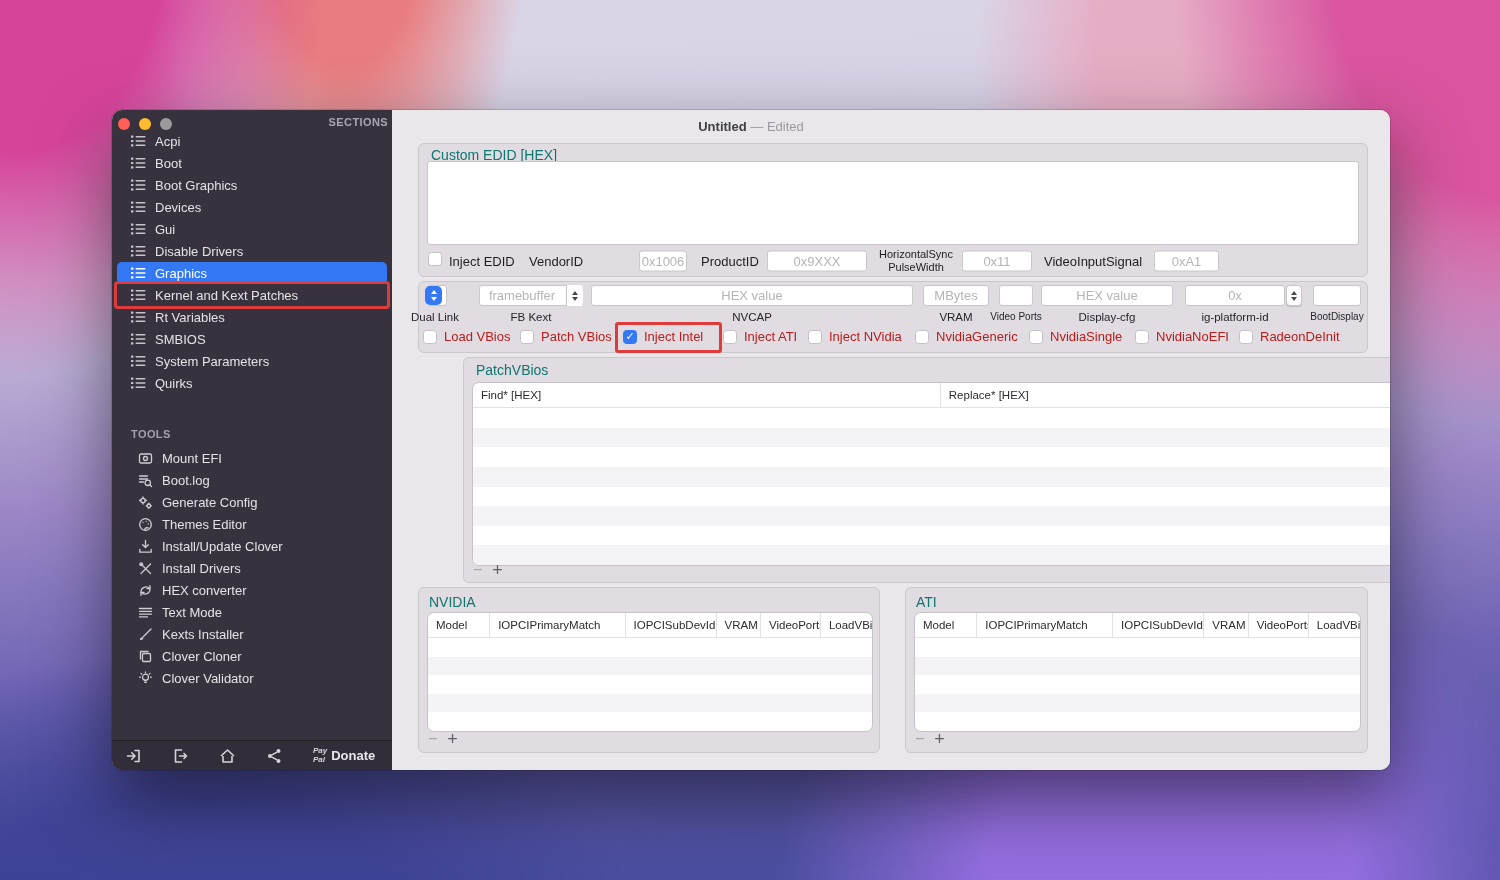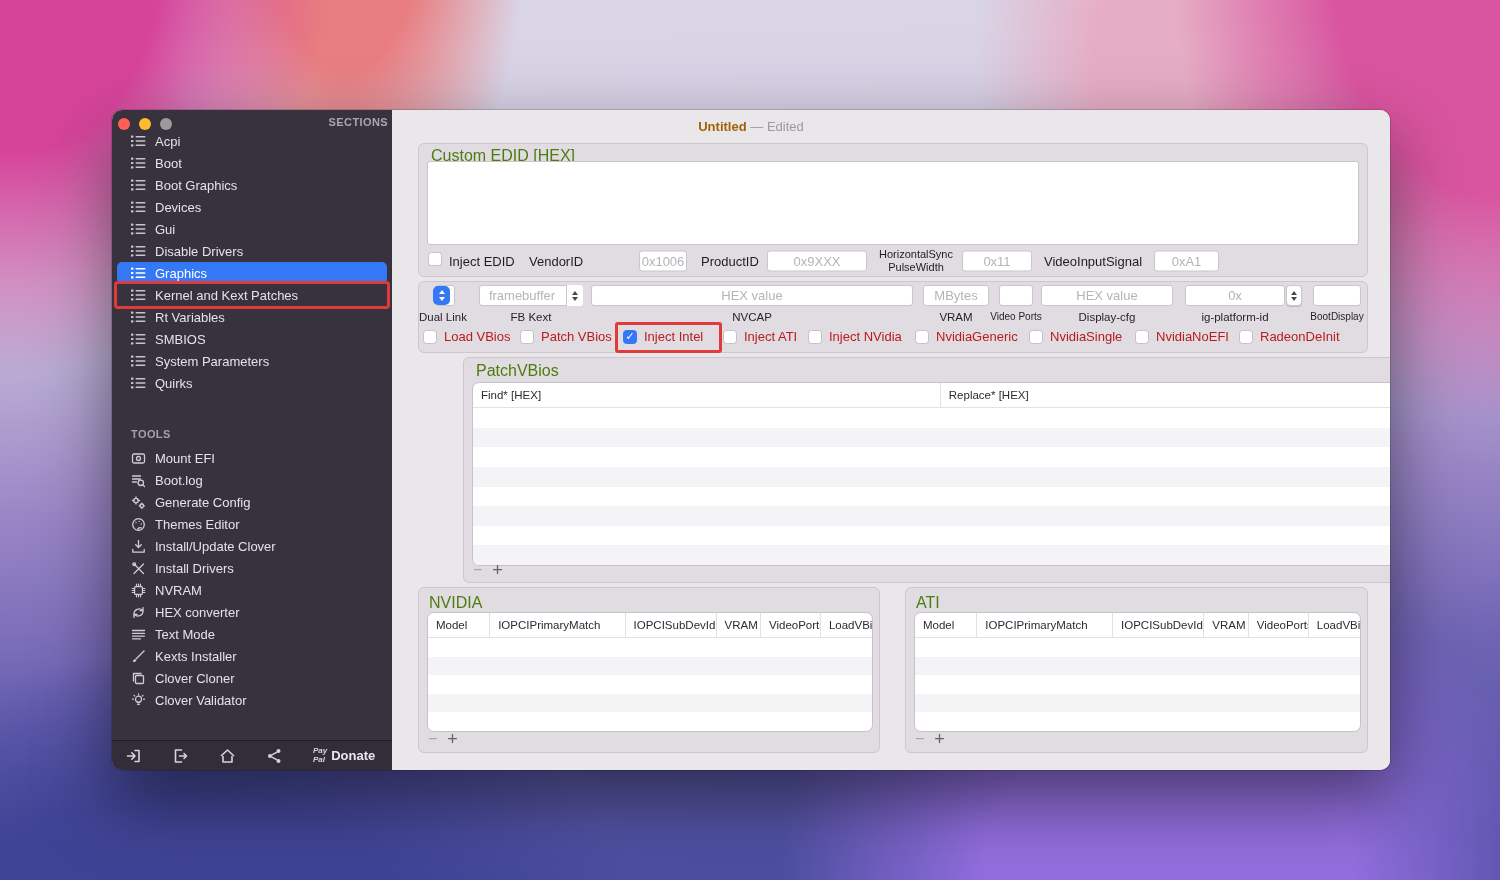--- a/index.html
+++ b/index.html
@@ -18,53 +18,53 @@
       linear-gradient(178deg, #d9d5e6 6%, #cdc4dd 30%, #9b87c6 55%, #6f64b4 74%, #4c4fa0 95%);
   }
 
   
   .window { position:absolute; left:112px; top:110px; width:1278px; height:660px;
     border-radius:10px; overflow:hidden; display:flex;
     background:#eae7eb; box-shadow:0 30px 70px rgba(0,0,0,.5), 0 0 0 1px rgba(0,0,0,.15); }
 
   .win-title { position:absolute; left:0; right:0; top:9px; text-align:center;
     font-size:13px; color:#9b989f; z-index:5; pointer-events:none; }
-  .win-title b { color:#a16207; font-weight:bold; }
+  .win-title b { color:#404040; font-weight:bold; }
 
   
   .sidebar { width:280px; flex:0 0 280px; background:#38323e; position:relative;
     display:flex; flex-direction:column; color:#e4e2e7; }
   .traffic { position:absolute; left:6px; top:8px; display:flex; gap:9px; }
   .light { width:12px; height:12px; border-radius:50%; }
   .sections-header { position:absolute; top:6px; right:4px; font-size:11px; font-weight:bold;
     color:#aaa6b0; letter-spacing:.4px; }
   .nav { position:absolute; top:20px; left:0; right:0; }
   .nav-item { height:22px; display:flex; align-items:center; padding-left:19px;
     font-size:13px; white-space:nowrap; }
   .nav-item .nav-ico { width:16px; margin-right:8px; color:#c7c4cc; display:flex; align-items:center; }
   .nav-item.selected { background:#3478f6; border-radius:5px; margin:0 5px; padding-left:14px; color:#fff; }
   .nav-item.selected .nav-ico { color:#fff; }
   .tools-header { position:absolute; top:318px; left:19px; font-size:11px; font-weight:bold;
     color:#a5a1ab; letter-spacing:.4px; }
   .tools { position:absolute; top:337px; left:0; right:0; }
-  .tool-item { height:22px; display:flex; align-items:center; padding-left:19px; font-size:13px; white-space:nowrap; }
+  .tool-item { height:22px; display:flex; align-items:center; padding-left:26px; font-size:13px; white-space:nowrap; }
   .tool-item .tool-ico { width:16px; margin-right:8px; color:#cfccd3; display:flex; align-items:center; }
   .sidebar-footer { position:absolute; left:0; right:0; bottom:0; height:30px; background:#322d38;
     border-top:1px solid rgba(0,0,0,.35); display:flex; align-items:center; padding-left:13px; gap:30px; }
   .foot-ico { color:#d6d3d9; display:flex; align-items:center; }
   .paypal-group { display:flex; align-items:center; gap:4px; }
   .pp-logo { font-size:8px; font-style:italic; font-weight:bold; line-height:1.05; color:#d8d6da; }
   .donate { font-size:13px; font-weight:bold; color:#e9e7ec; }
   .red-box-sidebar { position:absolute; left:2px; top:171px; width:276px; height:28px;
     border:3px solid #e03b3b; border-radius:4px; z-index:4; pointer-events:none; }
 
   
   .main { position:relative; flex:1; background:#eae7eb; }
   .panel { position:absolute; background:#e0dce2; border:1px solid #cbc7cd; border-radius:6px; }
-  .panel-label { position:absolute; font-size:16px; color:#4d7c0f; white-space:nowrap; }
+  .panel-label { position:absolute; font-size:14px; color:#0f766e; white-space:nowrap; }
 
   
   .fld { background:#fff; border:1px solid #c9c6cb; border-radius:3px; height:21px;
     font-size:13px; color:#222; text-align:center; width:100%; outline:none;
     font-family:"Liberation Sans","DejaVu Sans",sans-serif; }
   .fld::placeholder { color:#b6b3b9; opacity:1; }
   textarea.bigbox { position:absolute; left:8px; top:17px; width:932px; height:84px;
     background:#fff; border:1px solid #c9c6cb; border-radius:3px; resize:none; outline:none;
     font-family:"Liberation Mono","DejaVu Sans Mono",monospace; font-size:12px; padding:4px; }
 
@@ -369,29 +369,20 @@
             <svg width="15" height="15" viewBox="0 0 15 15" fill="none" stroke="currentColor" stroke-width="1.3" stroke-linecap="round">
               <path d="M3 12.5L12.5 3"></path>
               <path d="M3 3l9.5 9.5"></path>
               <circle cx="3.2" cy="3.2" r="1.4"></circle>
             </svg>
           </span>
         <span>Install Drivers</span>
       </div>
       <div class="tool-item">
         <span class="tool-ico">
-            <svg width="15" height="15" viewBox="0 0 15 15" fill="none" stroke="currentColor" stroke-width="1.2" stroke-linecap="round">
-              <rect x="3.6" y="3.6" width="7.8" height="7.8" rx="1"></rect>
-              <path d="M5.5 1.2v1.6M7.5 1.2v1.6M9.5 1.2v1.6M5.5 12.2v1.6M7.5 12.2v1.6M9.5 12.2v1.6M1.2 5.5h1.6M1.2 7.5h1.6M1.2 9.5h1.6M12.2 5.5h1.6M12.2 7.5h1.6M12.2 9.5h1.6"></path>
-            </svg>
-          </span>
-        <span>NVRAM</span>
-      </div>
-      <div class="tool-item">
-        <span class="tool-ico">
             <svg width="15" height="15" viewBox="0 0 15 15" fill="none" stroke="currentColor" stroke-width="1.3" stroke-linecap="round" stroke-linejoin="round">
               <path d="M3 9a5 5 0 0 1 8.7-3.4"></path>
               <path d="M12 2.6v3h-3"></path>
               <path d="M12 6a5 5 0 0 1-8.7 3.4"></path>
               <path d="M3 12.4v-3h3"></path>
             </svg>
           </span>
         <span>HEX converter</span>
       </div>
       <div class="tool-item">
@@ -486,21 +477,21 @@
           <div>PulseWidth</div>
         </span>
         <span class="edid-row-item" style="left:543px; width:70px;"><input class="fld" placeholder="0x11" style=""></span>
         <span class="edid-row-item inline-lbl" style="left:625px;">VideoInputSignal</span>
         <span class="edid-row-item" style="left:735px; width:65px;"><input class="fld" placeholder="0xA1" style=""></span>
       </div>
     </div>
 
     <div class="panel" style="left:26px; top:171px; width:950px; height:72px;">
 
-      <div class="cluster" style="left:16px; width:16px;">
+      <div class="cluster" style="left:8px; width:16px;">
         <input class="fld" style="padding-right: 18px;" value="">
         <span class="stepper-blue">
             <span class="tri-up"></span>
             <span class="tri-dn"></span>
           </span>
         <span class="cap">Dual Link</span>
       </div>
 
       <div class="cluster" style="left:60px; width:104px;">
         <input class="fld" style="padding-right: 18px;" placeholder="framebuffer">

